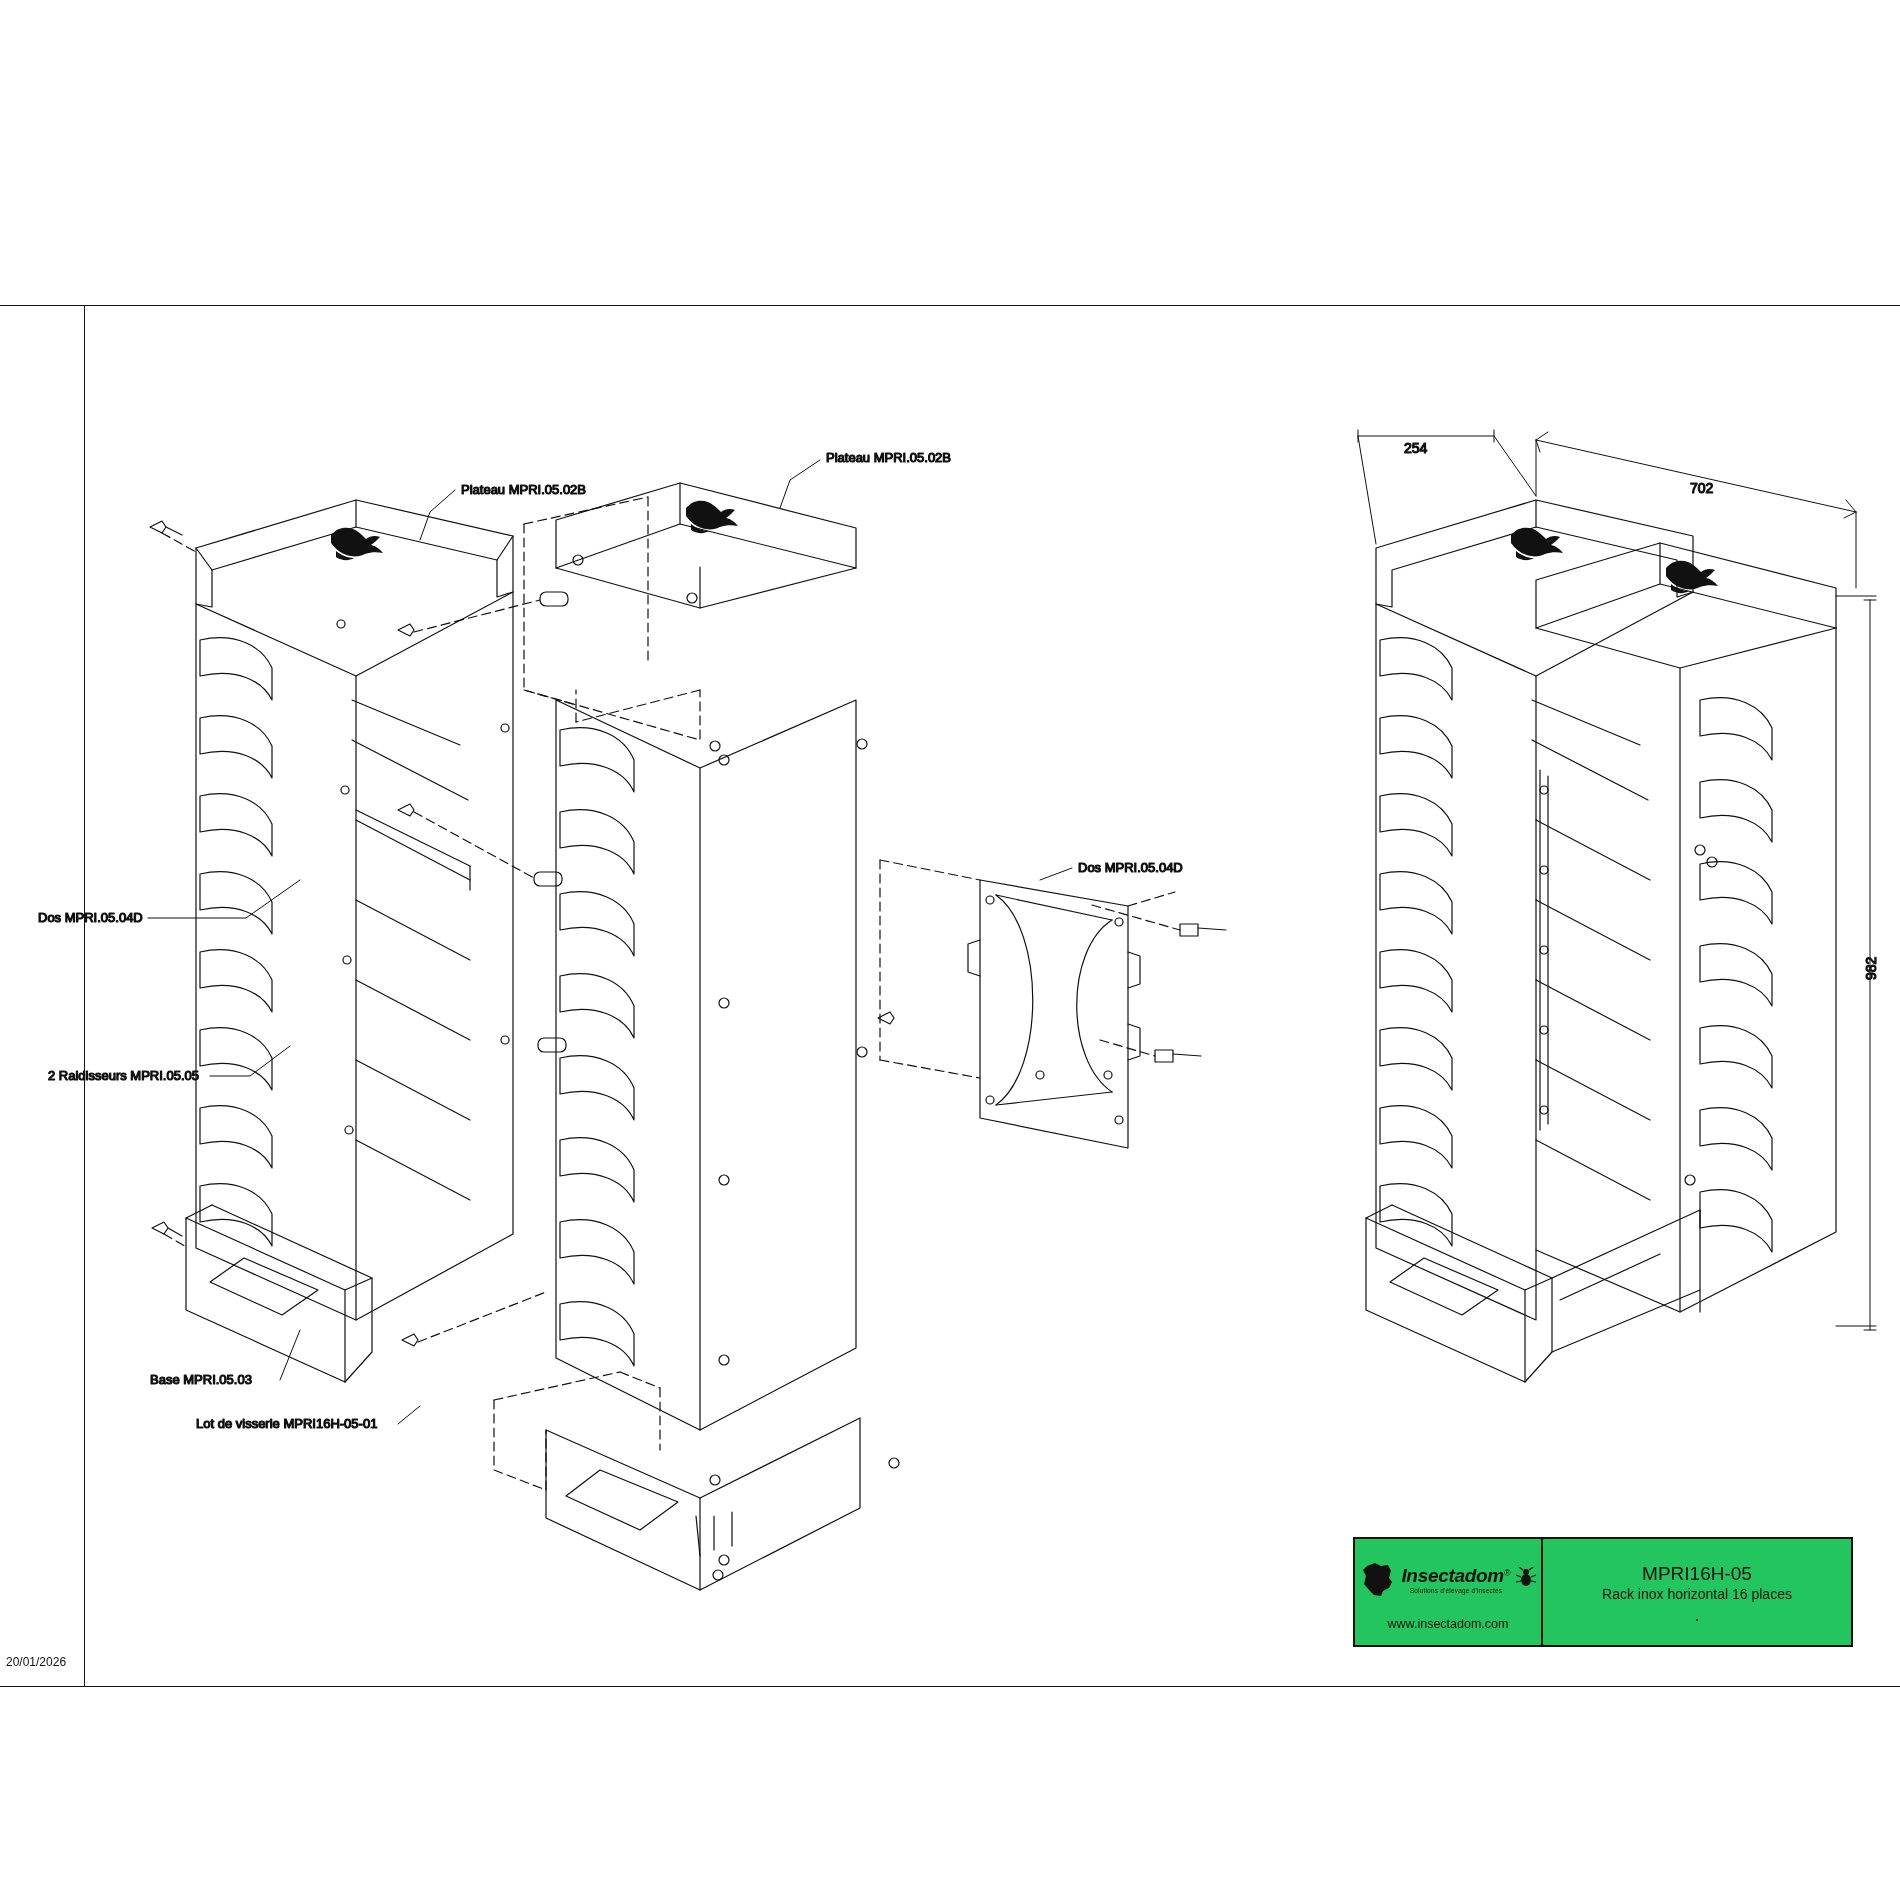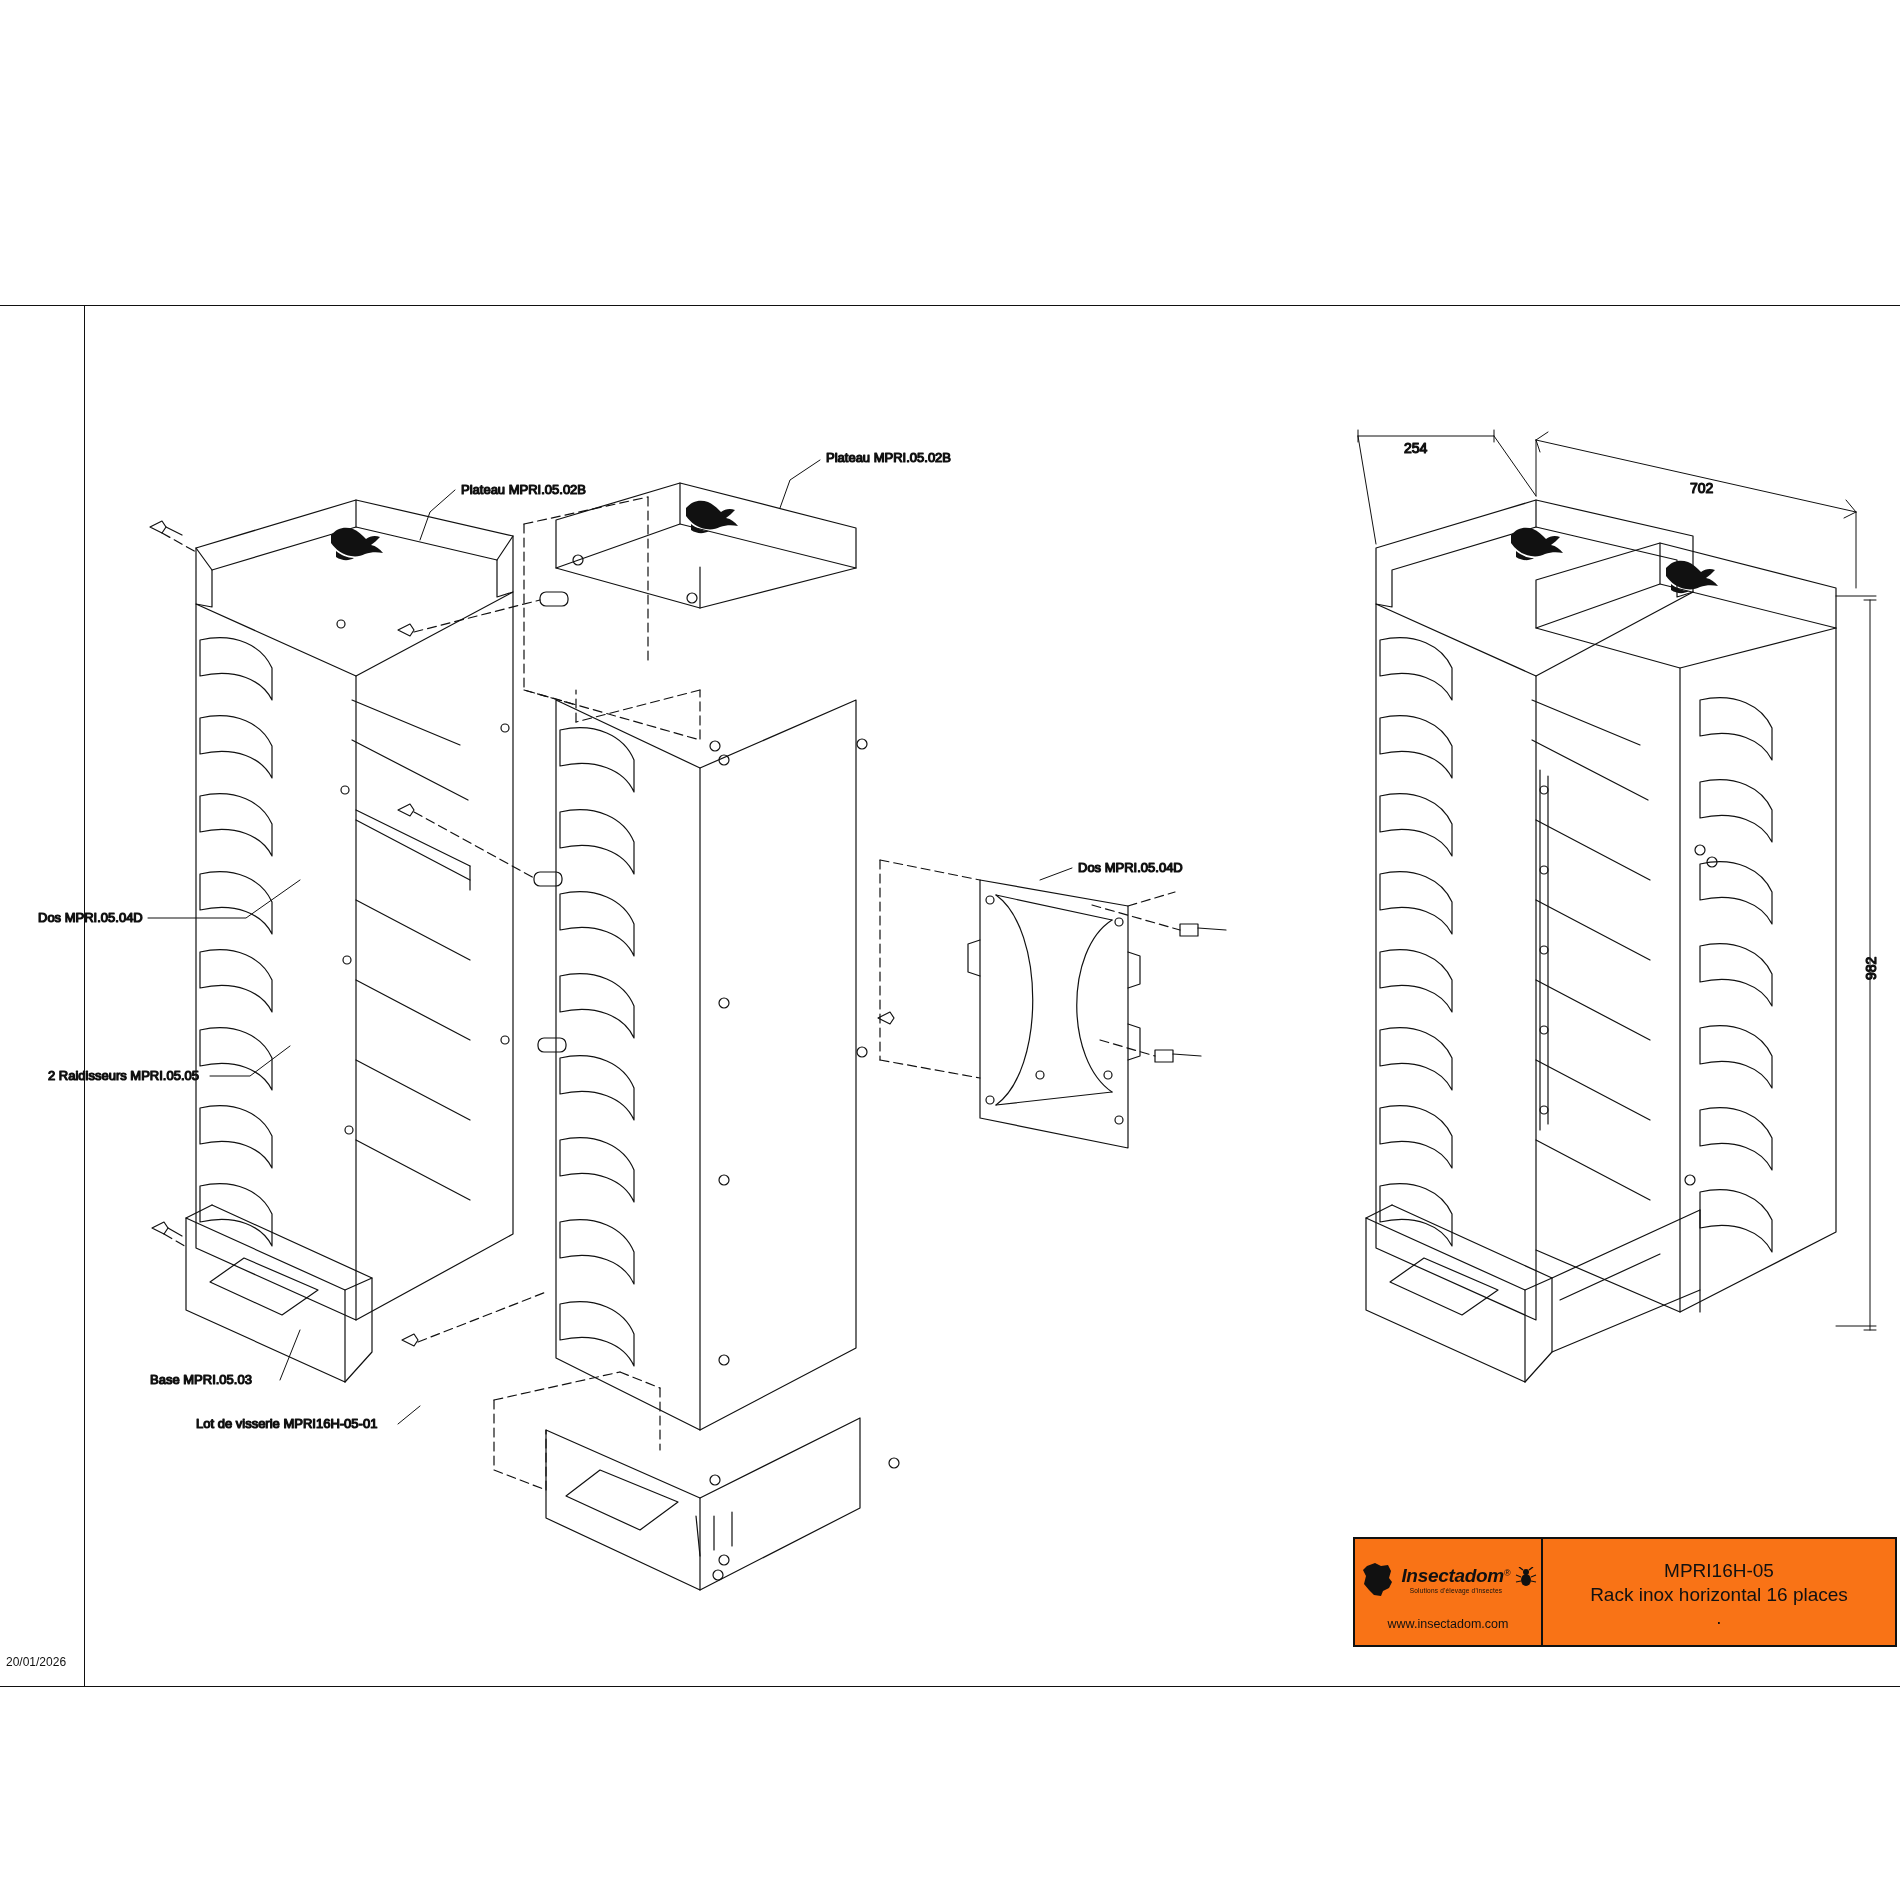--- a/index.html
+++ b/index.html
@@ -67,25 +67,25 @@
     font-size: 12px;
     color: #111;
     font-family: "Liberation Sans", sans-serif;
   }
 
   
   #title-block {
     position: absolute;
     left: 1353px;
     top: 1537px;
-    width: 544px;
+    width: 500px;
     height: 110px;
     border: 2px solid #111;
     display: flex;
-    background: #f97316;
+    background: #22c55e;
     box-sizing: border-box;
   }
   #logo-cell {
     width: 188px;
     border-right: 2px solid #111;
     box-sizing: border-box;
     display: flex;
     flex-direction: column;
     align-items: center;
     justify-content: center;
@@ -129,21 +129,21 @@
     justify-content: center;
     padding: 6px 4px 2px;
     box-sizing: border-box;
     border-radius: 27px;
   }
   .ref-line {
     font-size: 19px;
     line-height: 1.25;
   }
   .desc-line {
-    font-size: 19px;
+    font-size: 14px;
     line-height: 1.25;
   }
   .dot-line {
     font-size: 19px;
     line-height: 1.1;
     margin-top: 2px;
   }
 </style>
 </head>
 <body>

